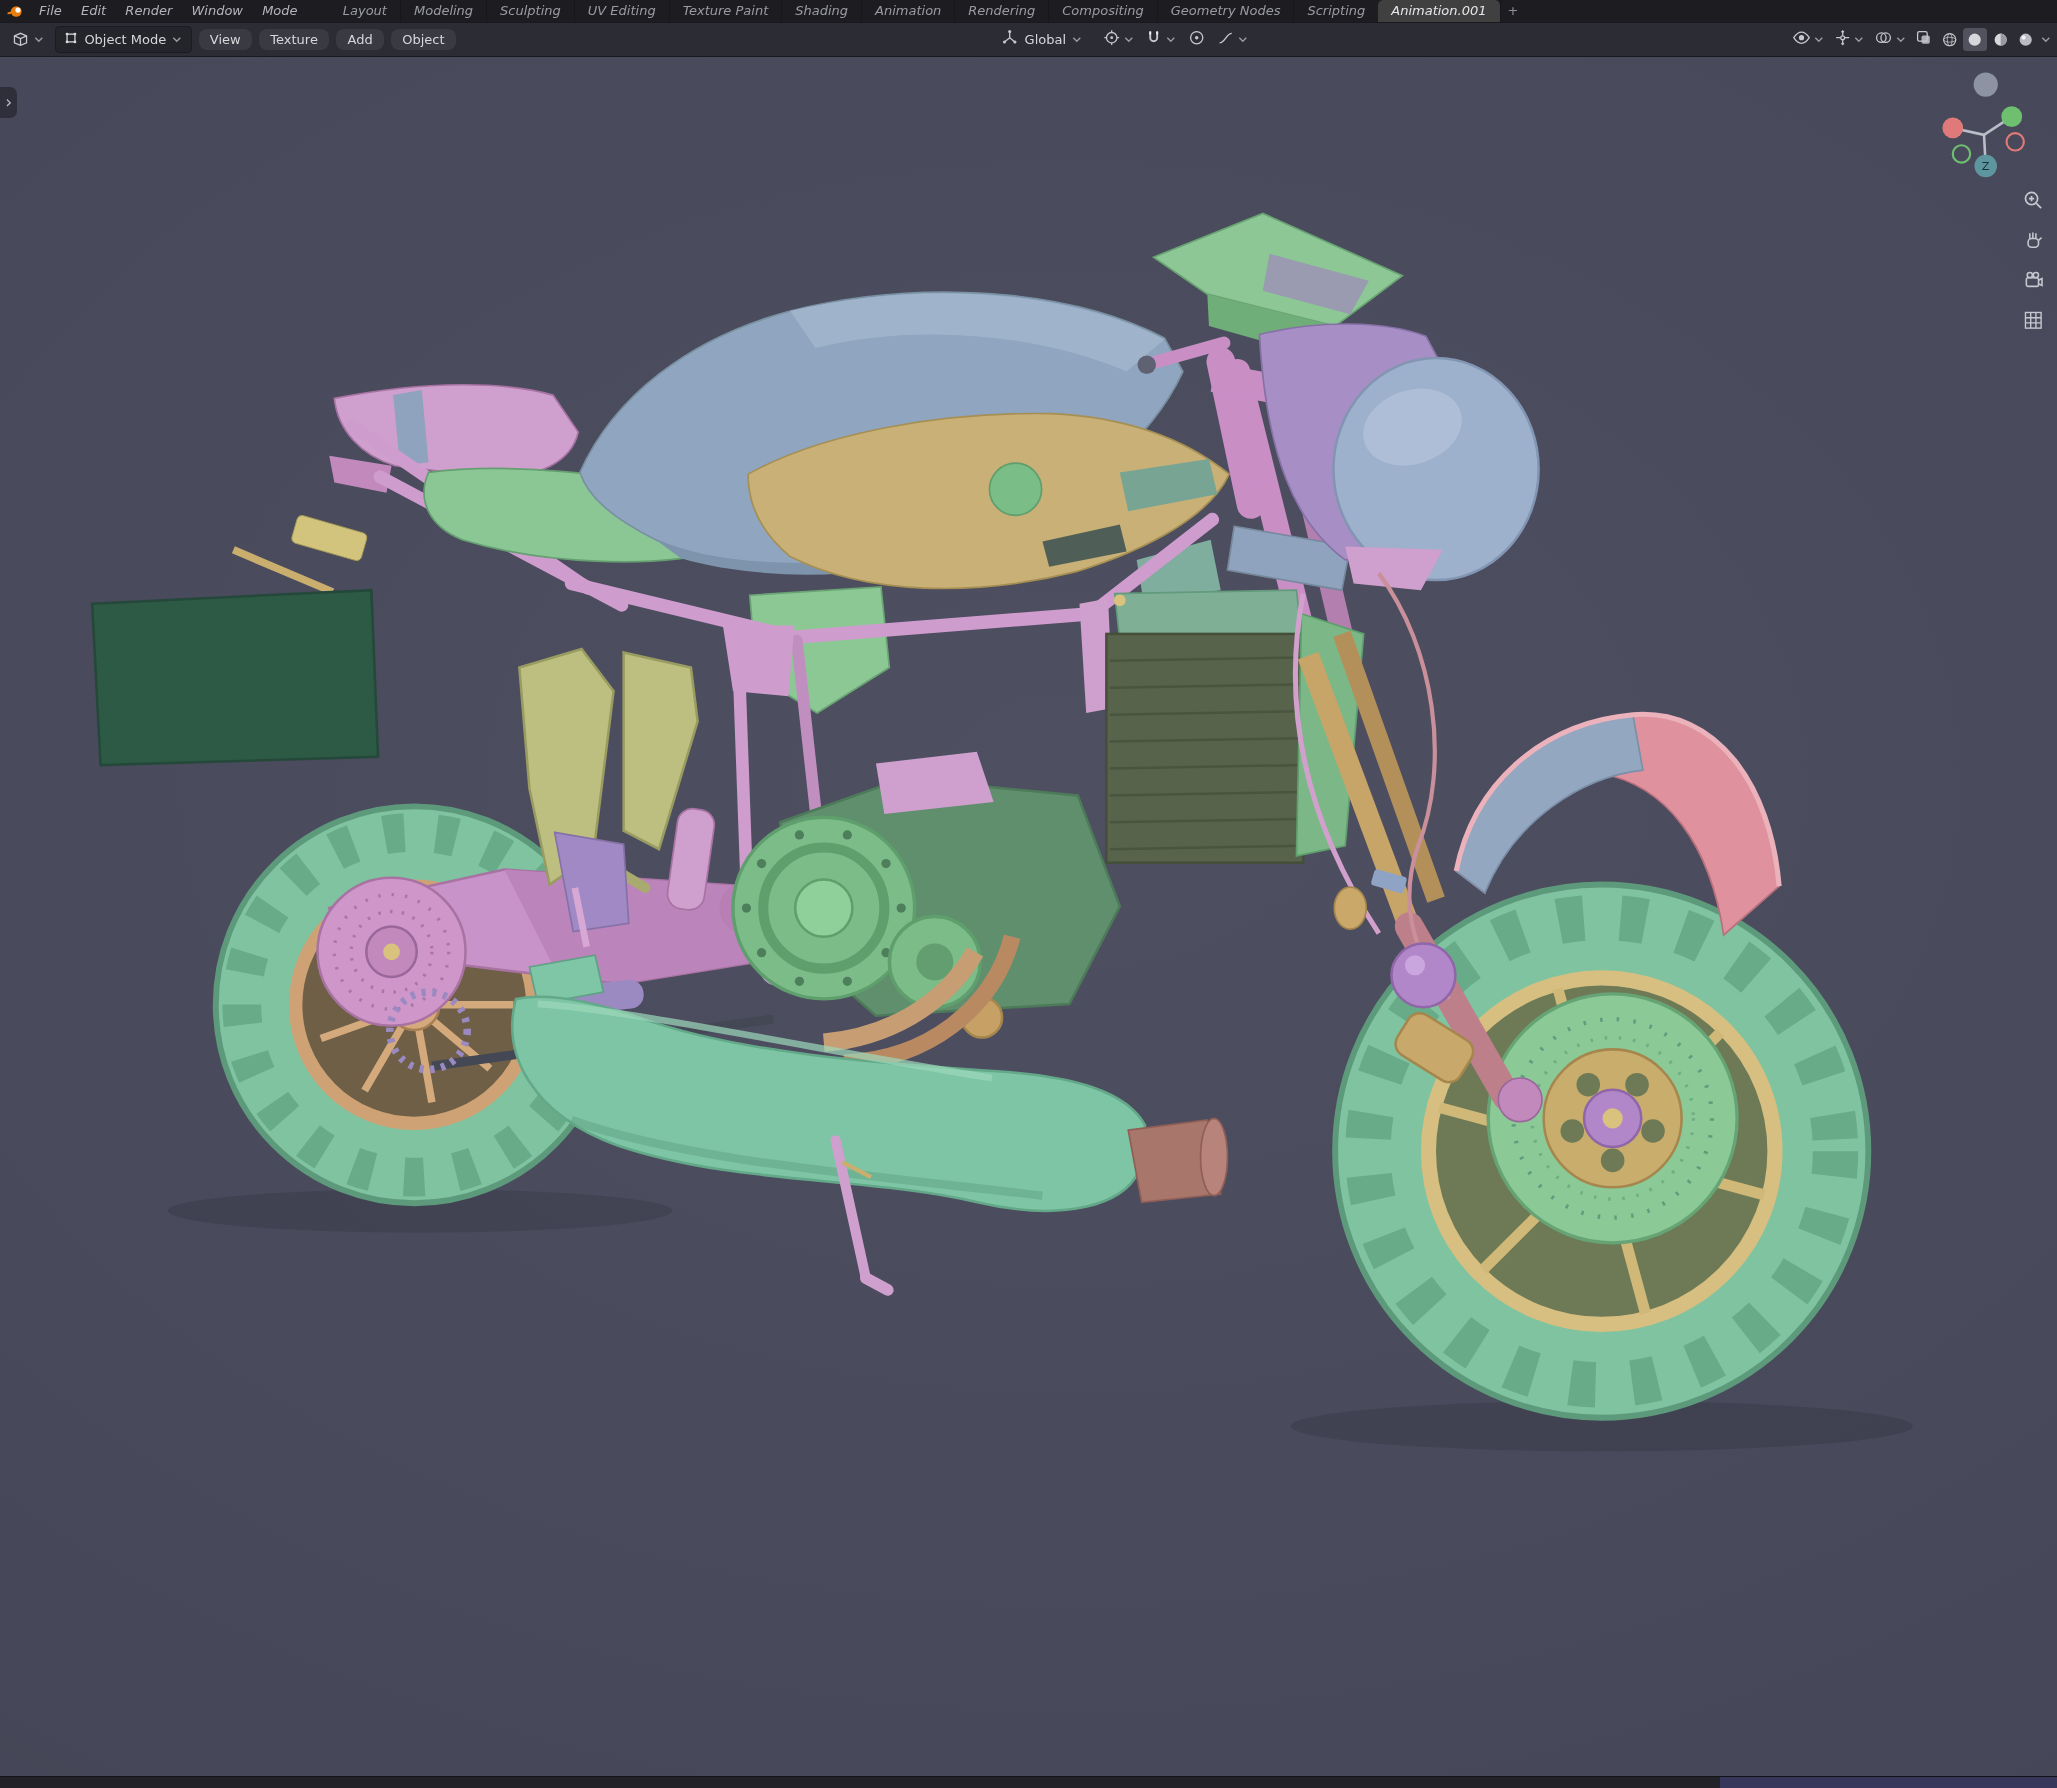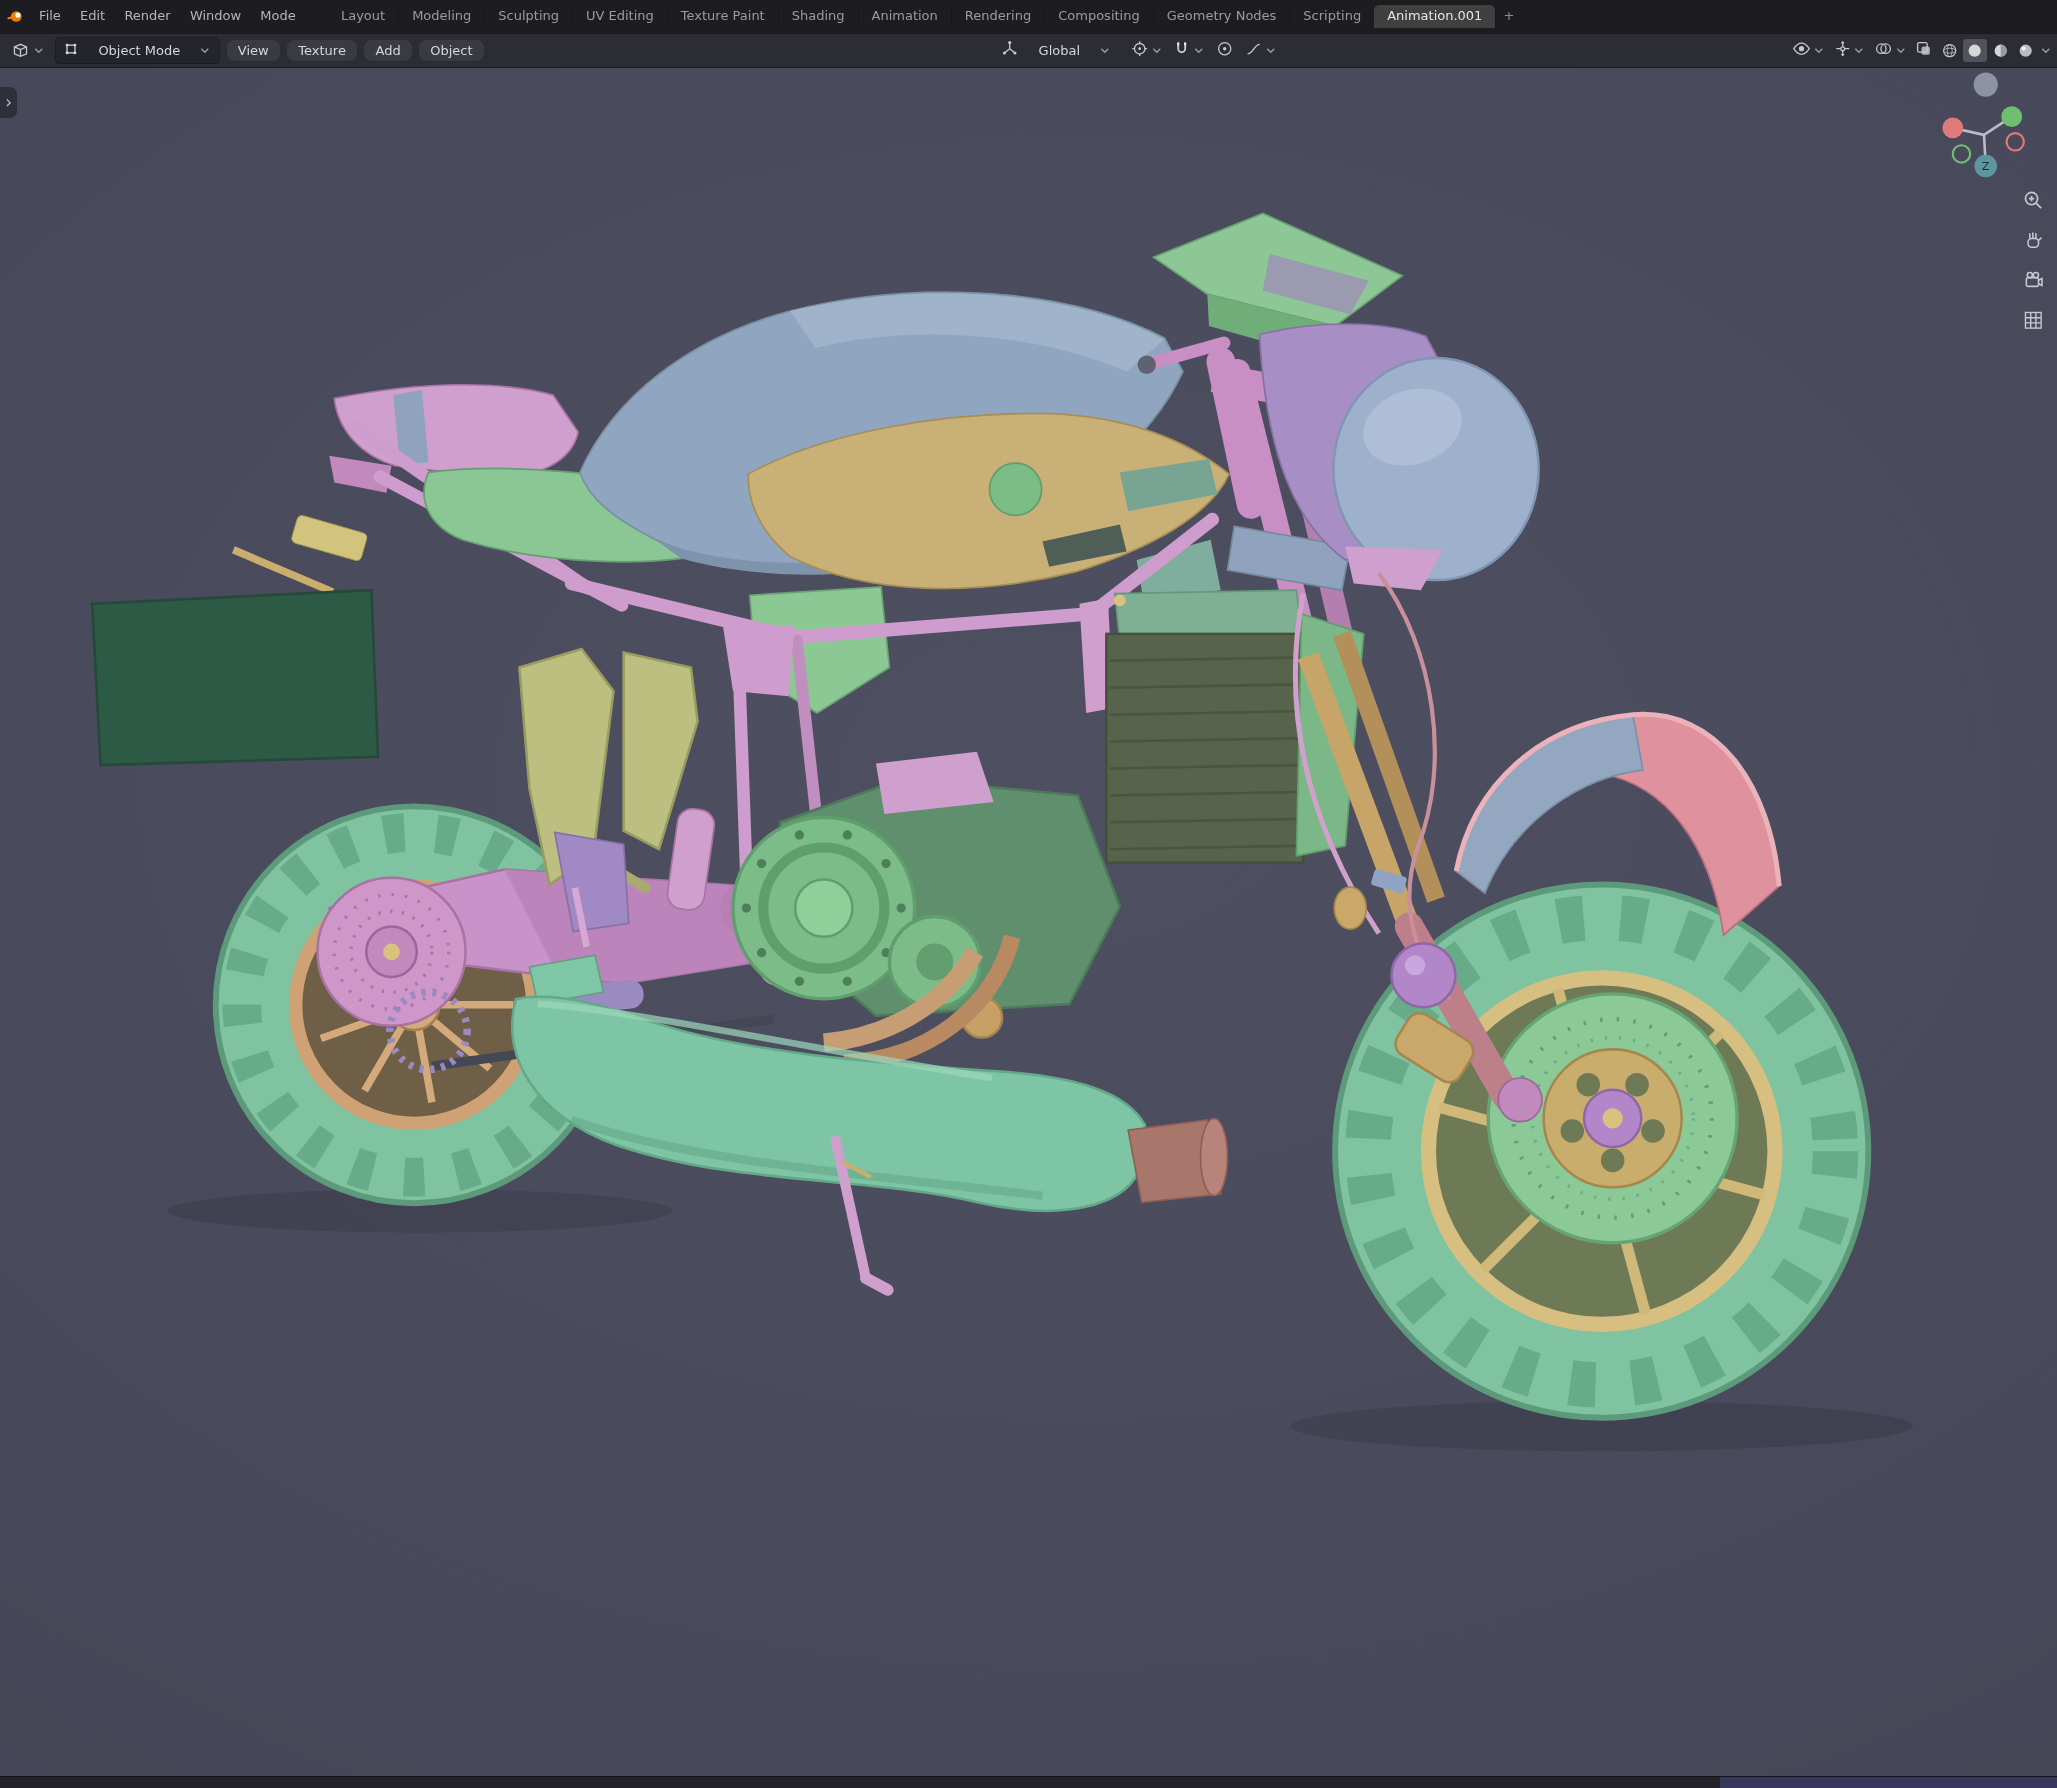--- a/index.html
+++ b/index.html
@@ -1,35 +1,35 @@
 <!DOCTYPE html>
 <html style="font-size:14px"><head>
 <meta charset="utf-8">
 <style>
   * { margin:0; padding:0; box-sizing:border-box; }
   html,body { width:2058px; height:1789px; overflow:hidden; background:#46475a;
               font-family:"DejaVu Sans", sans-serif; }
 
   
-  .topbar { height:33px; background:#1c1c21; display:flex; align-items:center;
-            font-size:13px; color:#b4b5bb; position:relative; z-index:6; }
+  .topbar { height:22px; background:#1c1c21; display:flex; align-items:center;
+            font-size:13px; color:#b4b5bb; position:relative; z-index:6;font-style:italic; }
   .logo { width:29.5px; display:flex; justify-content:center; align-items:center; cursor:pointer; }
   .mitem { padding:0 9.6px; line-height:22.6px; cursor:pointer; }
   .tabs { display:flex; align-items:stretch; margin-left:22.6px; height:22.6px; }
   .tab { padding:0 13px; line-height:22.6px; color:#9b9ca3; cursor:pointer; position:relative; }
   .tab + .tab { border-left:0.9px solid #17171b; }
   .tab.active { background:#404040; color:#e5e6ea; border-radius:5.2px 5.2px 0 0; border-left:none; }
   .tab.add { width:26px; text-align:center; padding:0; color:#8e8f96; }
 
   
   .vheader { height:35px; background:#2c2c34; border-top:0.9px solid #191920;
              border-bottom:0.9px solid #191920; display:flex; align-items:center;
              gap:7px; padding:0 7px; font-size:13px; color:#d6d7db; position:relative; z-index:5; }
   .iconbtn { display:flex; align-items:center; gap:3.5px; padding:3.5px 4.3px; border-radius:4.3px; cursor:pointer; }
-  .dd { display:flex; align-items:center; gap:20px; background:#24242b; border:0.9px solid #1b1b21;
+  .dd { display:flex; align-items:center; gap:6px; background:#24242b; border:0.9px solid #1b1b21;
         border-radius:4.3px; padding:4.3px 8.7px; cursor:pointer; }
   .hbtn { background:#3a3a43; border-radius:8px; padding:4.3px 11.3px; cursor:pointer; line-height:1; }
   .spacer { flex:1; }
   .hgroup { display:flex; align-items:center; gap:3.5px; }
   .hgroup.tight { gap:0.9px; }
   .pill { display:flex; align-items:center; padding:2.6px 3.5px; border-radius:3.5px; }
   .pill.active { background:#52525f; }
   .chev { display:inline-flex; }
 
   

